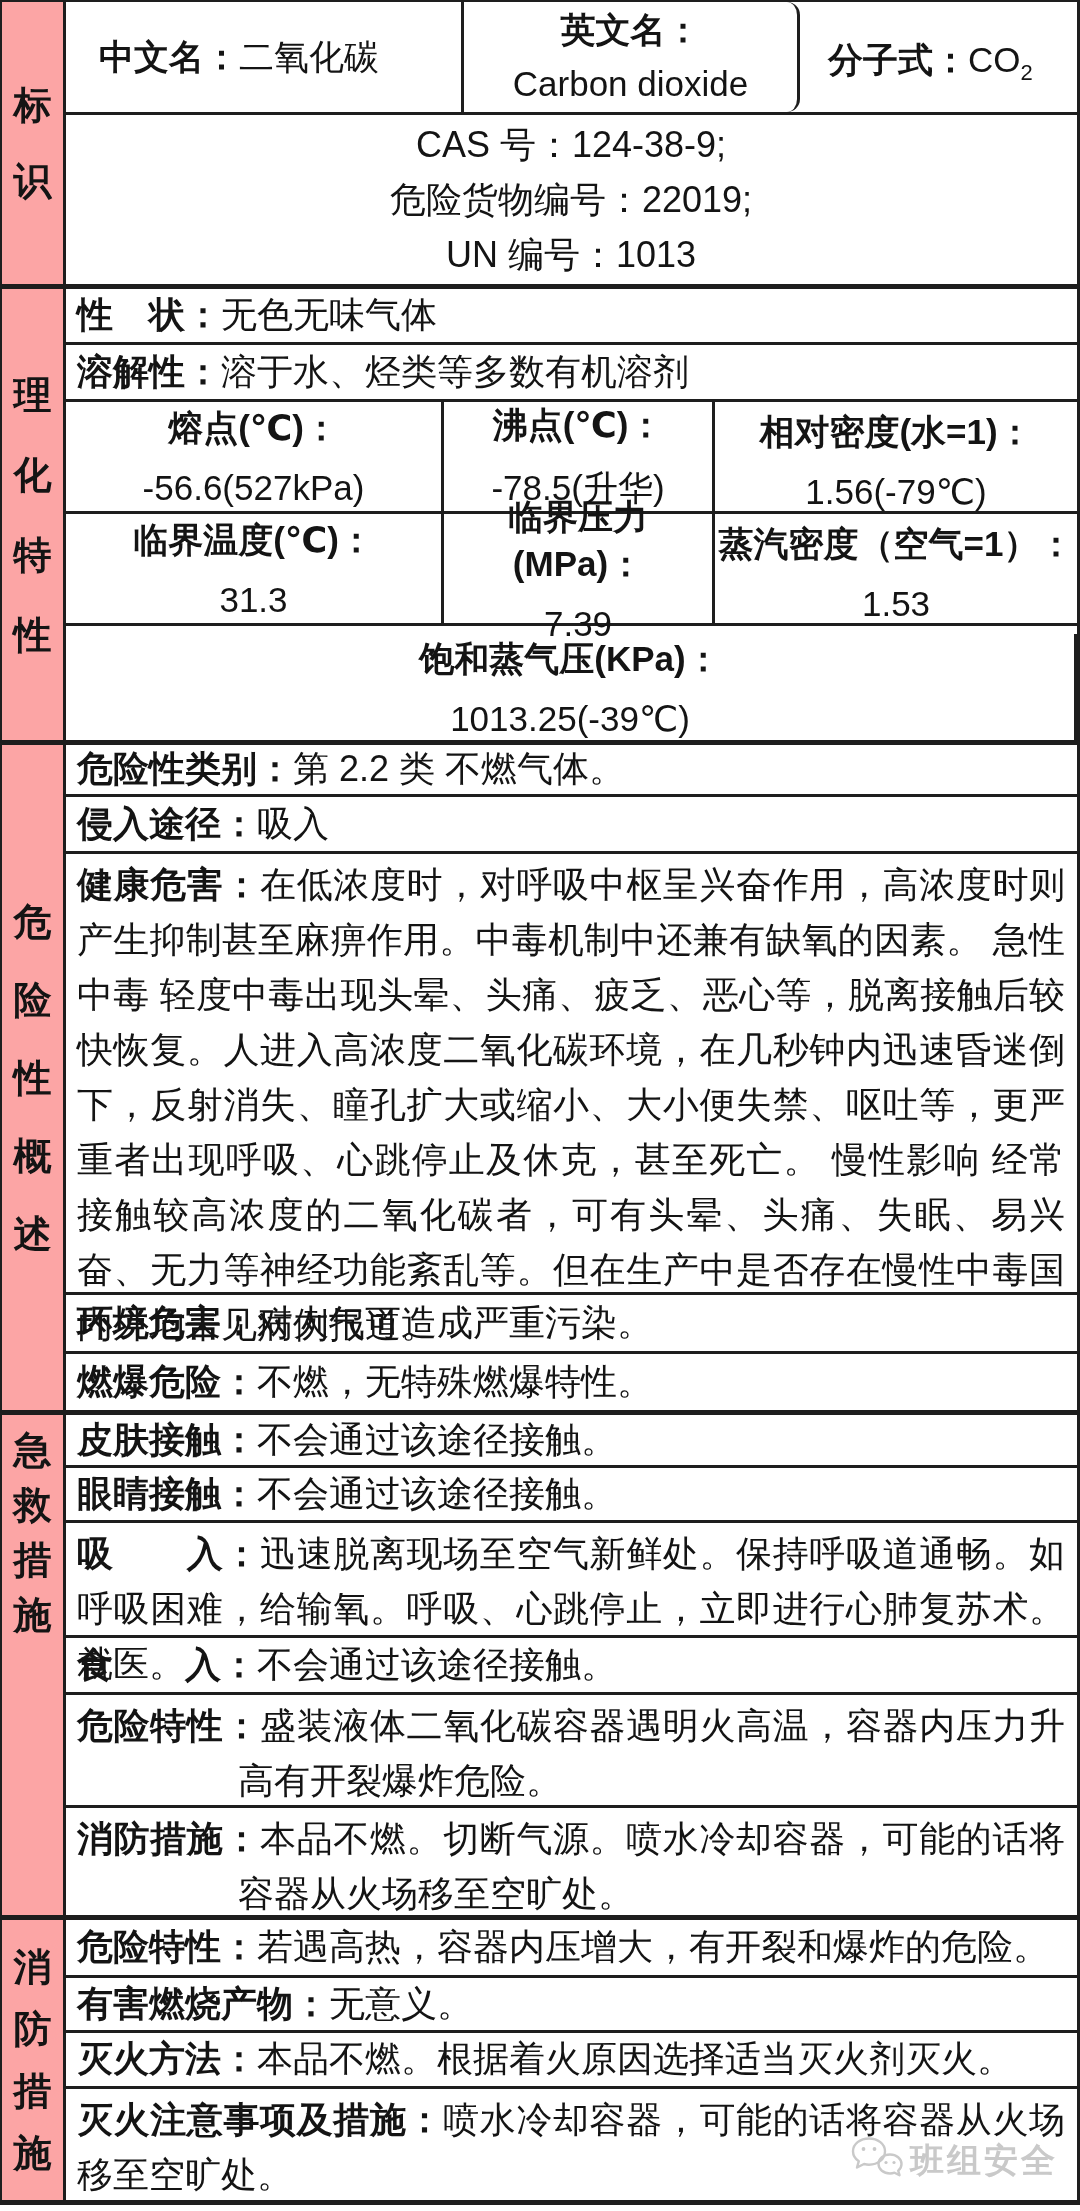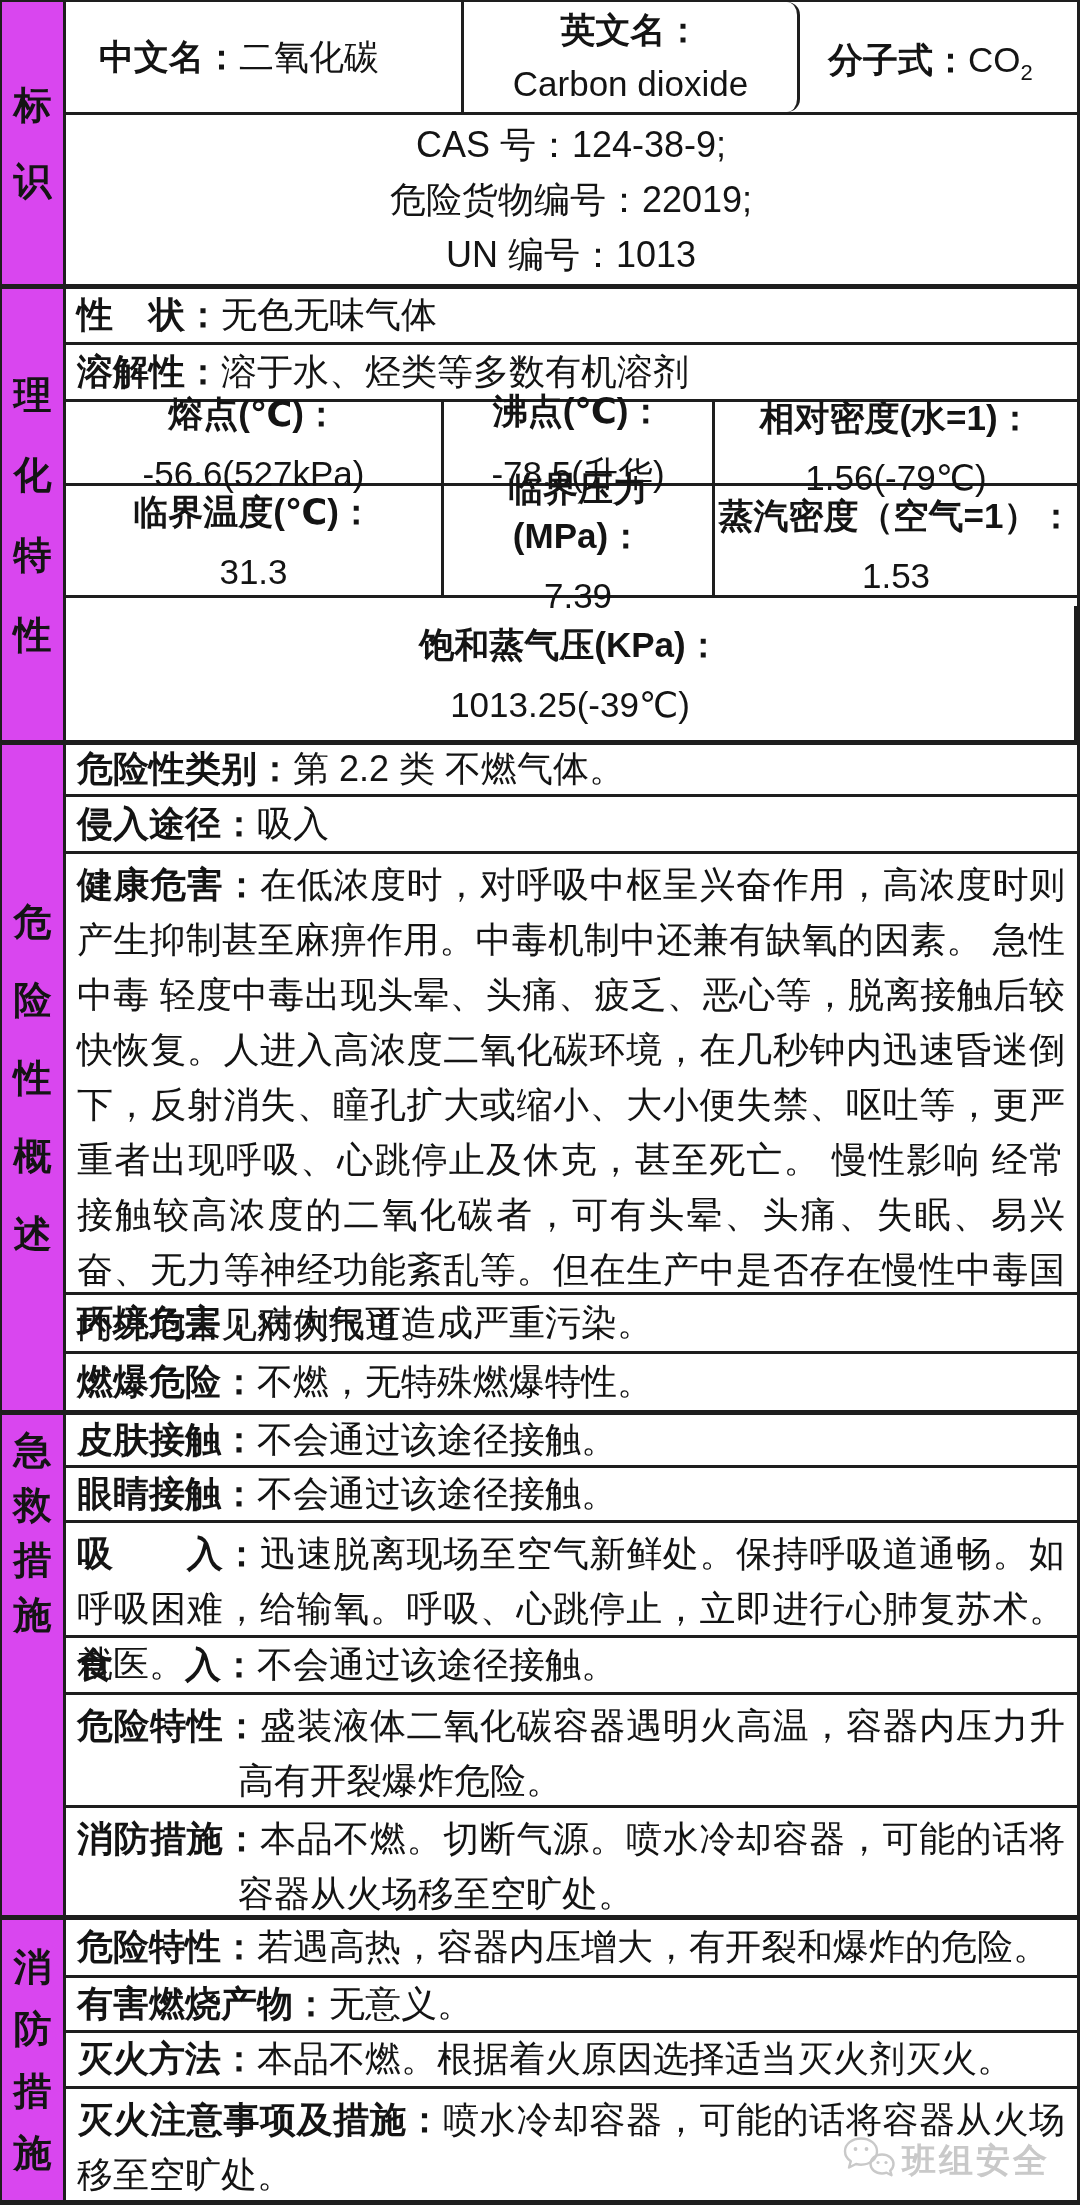--- a/index.html
+++ b/index.html
@@ -12,55 +12,55 @@
   .tbl {
     position:absolute; left:0; top:0; width:1080px;
     border-top:2px solid #1e1e1e; border-left:2px solid #1e1e1e; border-right:3px solid #1e1e1e;
     background:#ffffff;
   }
   .sec { display:flex; border-bottom:5px solid #1e1e1e; }
   .s1 { height:287px; } .s2 { height:456px; } .s3 { height:670px; }
   .s4 { height:505px; } .s5 { height:285px; }
   .side {
     width:64px; flex:none; border-right:3px solid #1e1e1e;
-    display:flex; justify-content:center; align-items:center; background:#d946ef;
+    display:flex; justify-content:center; align-items:center; background:#fca5a5;
   }
   .side.top { align-items:flex-start; padding-top:8px; }
   .vtext { width:40px; font-weight:700; font-size:38px; text-align:center; word-break:break-all; }
   .lh76 { line-height:76px; } .lh80 { line-height:80px; } .lh78 { line-height:78px; }
   .lh55 { line-height:55px; } .lh62 { line-height:62px; }
   .content { flex:1; display:flex; flex-direction:column; min-width:0; }
   .trow, .grow { border-bottom:3px solid #1e1e1e; flex:none; }
   .content > :last-child { border-bottom:none; flex:1; }
   .trow {
     display:flex; flex-direction:column; justify-content:center;
     padding:0 12px 0 11px; font-size:36px;
   }
   .grow { display:flex; flex-direction:row; padding:0; font-size:35px; }
   .h52{height:52px}.h53{height:53px}.h55{height:55px}.h56{height:56px}.h57{height:57px}
-  .h58{height:58px}.h59{height:59px}.h108{height:84px}.h112{height:112px}
+  .h58{height:58px}.h59{height:59px}.h108{height:112px}.h112{height:112px}
   .h113{height:113px}.h115{height:115px}.h441{height:441px}
   .cell { display:flex; flex-direction:column; justify-content:center; min-width:0; }
   .br { border-right:3px solid #1e1e1e; }
   .w378 { width:378px; flex:none; } .w336 { width:336px; flex:none; } .w271 { width:271px; flex:none; }
   .grow .cell:last-child { flex:1;margin-top:8px; }
   .lbl { font-weight:700; }
   .cn-cell { padding-left:13px;margin-left:20px; }
   .formula-cell { padding-left:28px; }
   sub { font-size:22px; }
   .center-col { align-items:center; text-align:center; }
   .en-cell { gap:10px; line-height:44px;border-radius:13px; }
   .cas { gap:17px; text-align:center; align-items:center; line-height:38px; }
   .pcell { gap:16px; text-align:center; align-items:center; }
   .phead { font-weight:700; }
   .para { justify-content:flex-start; padding-top:3px; line-height:55px; text-align:justify; }
   .use-cell { justify-content:flex-start; padding:5px 12px 0 12px; line-height:55px; text-align:justify; }
   .hang { padding-left:161px; text-indent:-161px; }
   .wm {
-    position:absolute; right:30px; bottom:24px;
+    position:absolute; right:22px; bottom:24px;
     display:flex; align-items:center; gap:5px; z-index:5;
   }
   .wm-text { font-size:34px; font-weight:700; letter-spacing:3px; color:#c9c9c9; }
 </style>
 </head>
 <body>
 
 <div class="page">
   <div class="tbl">
 

